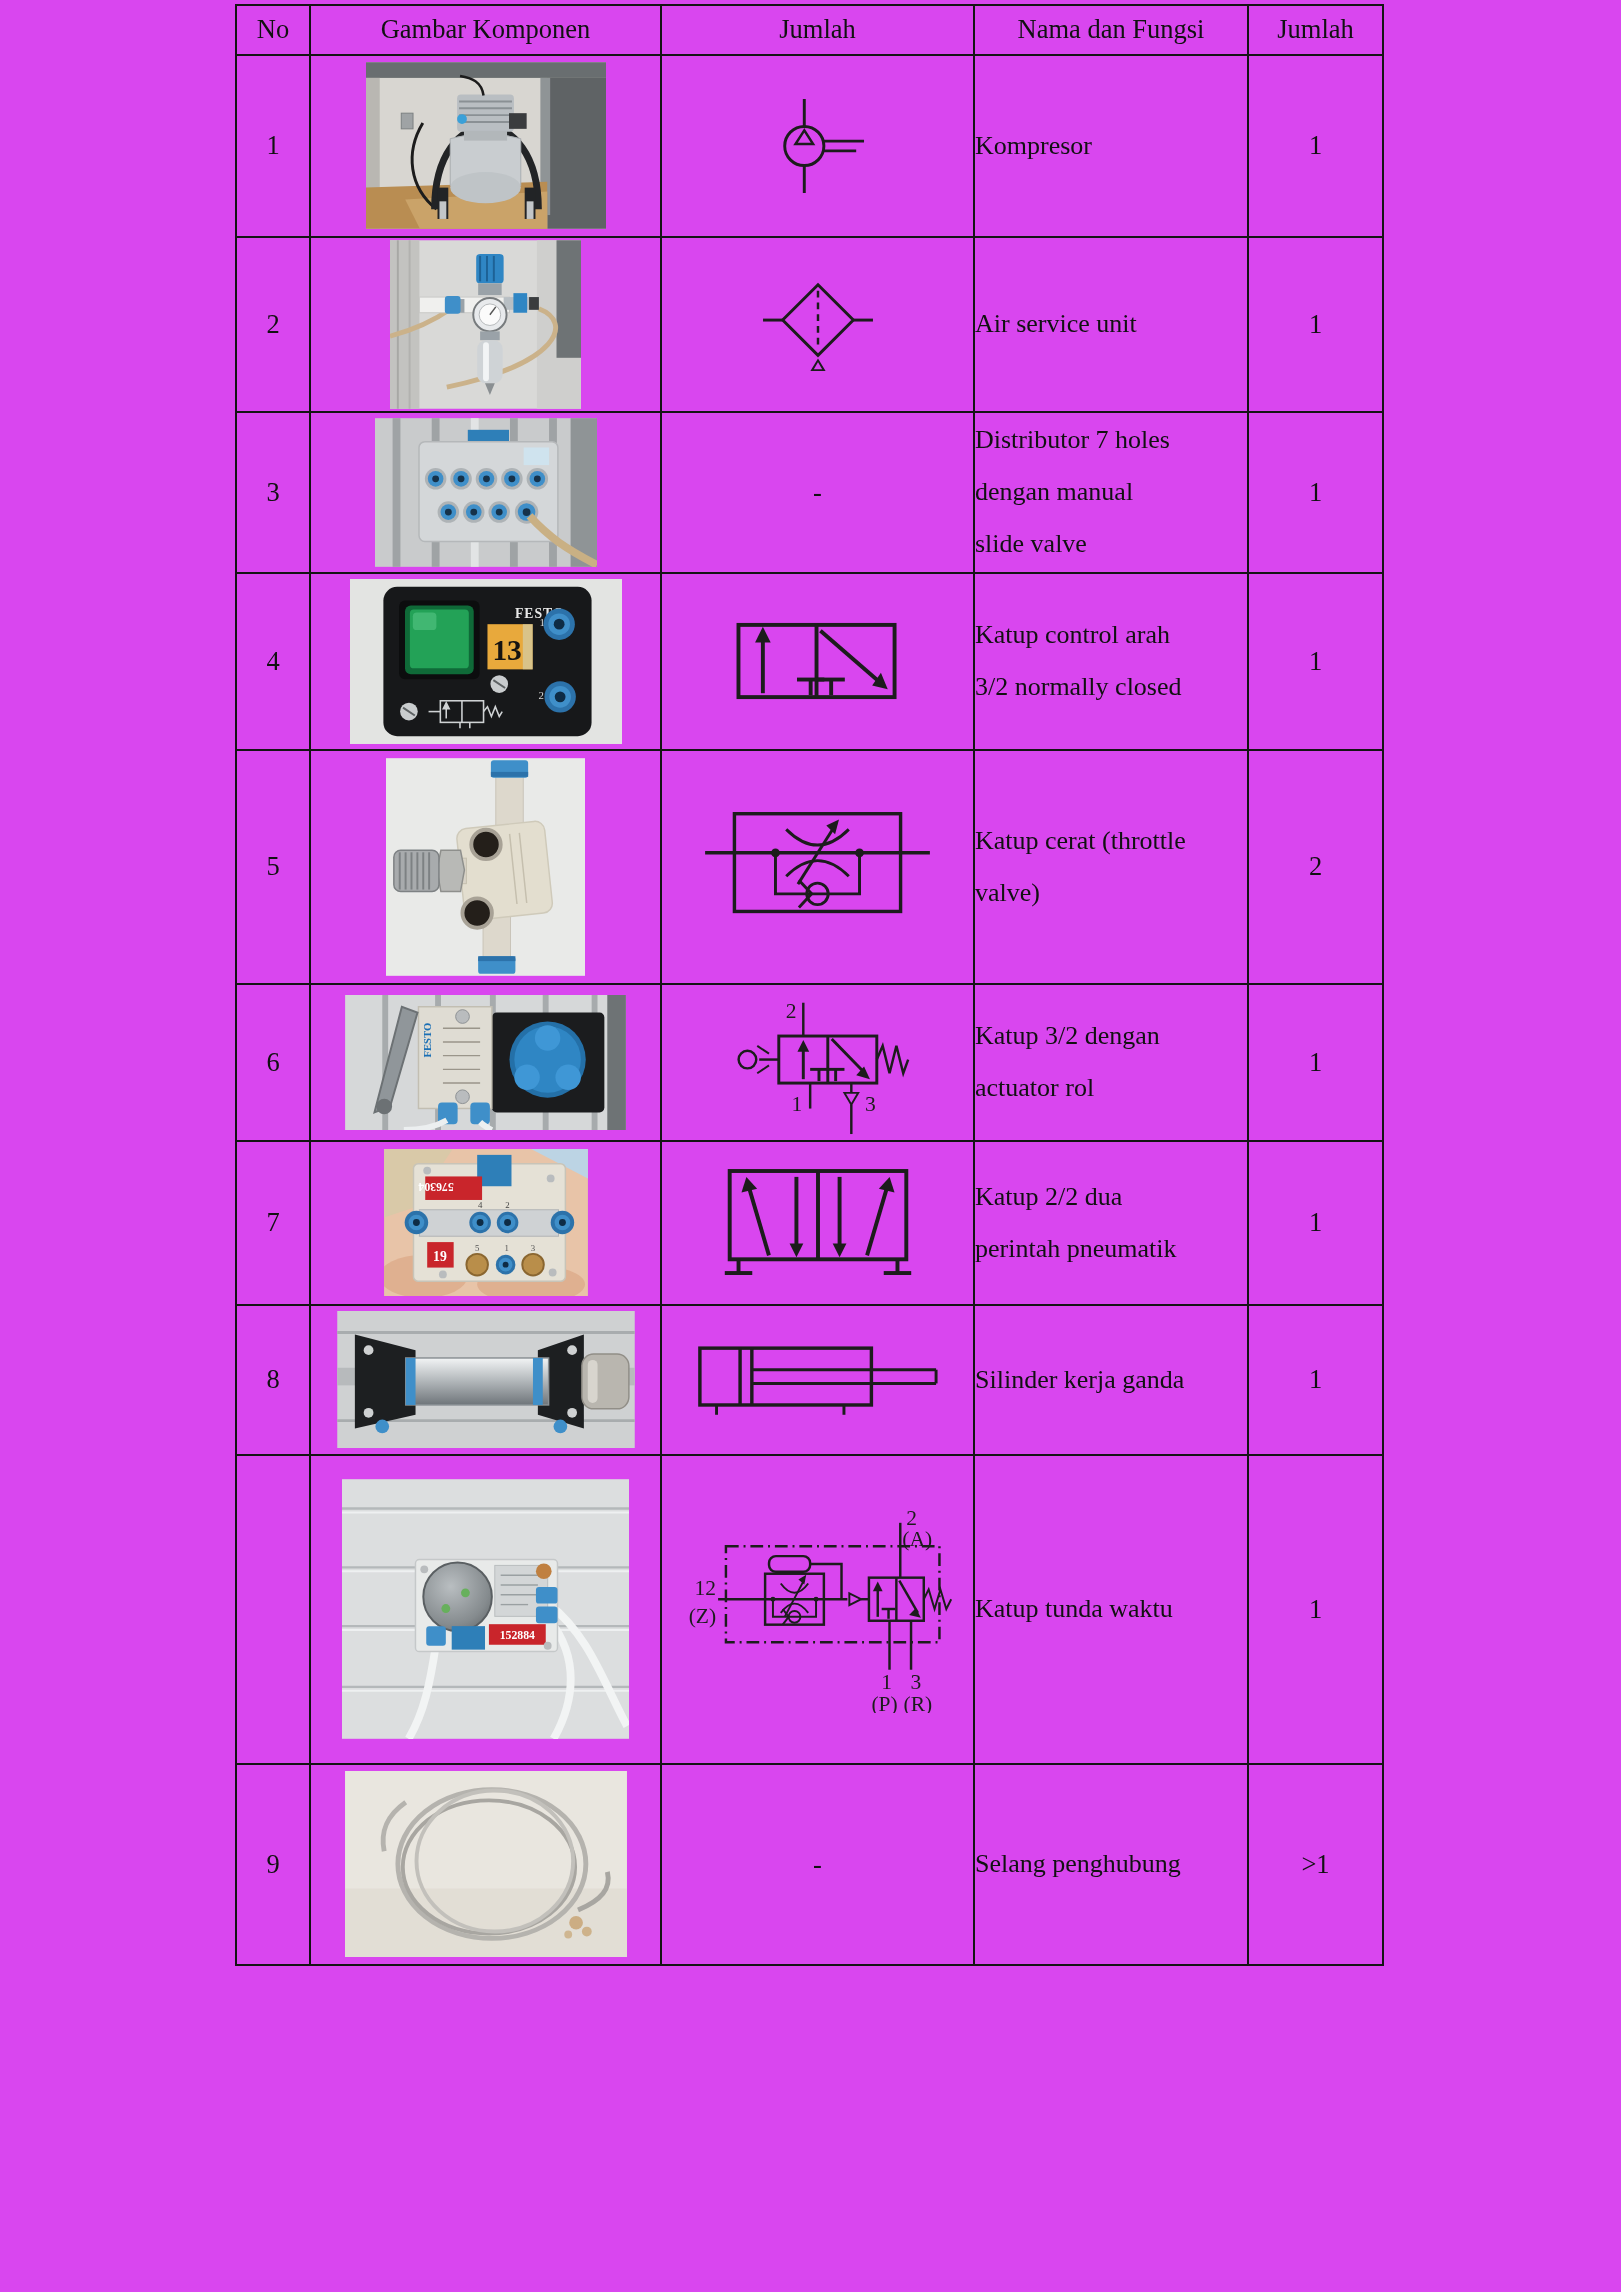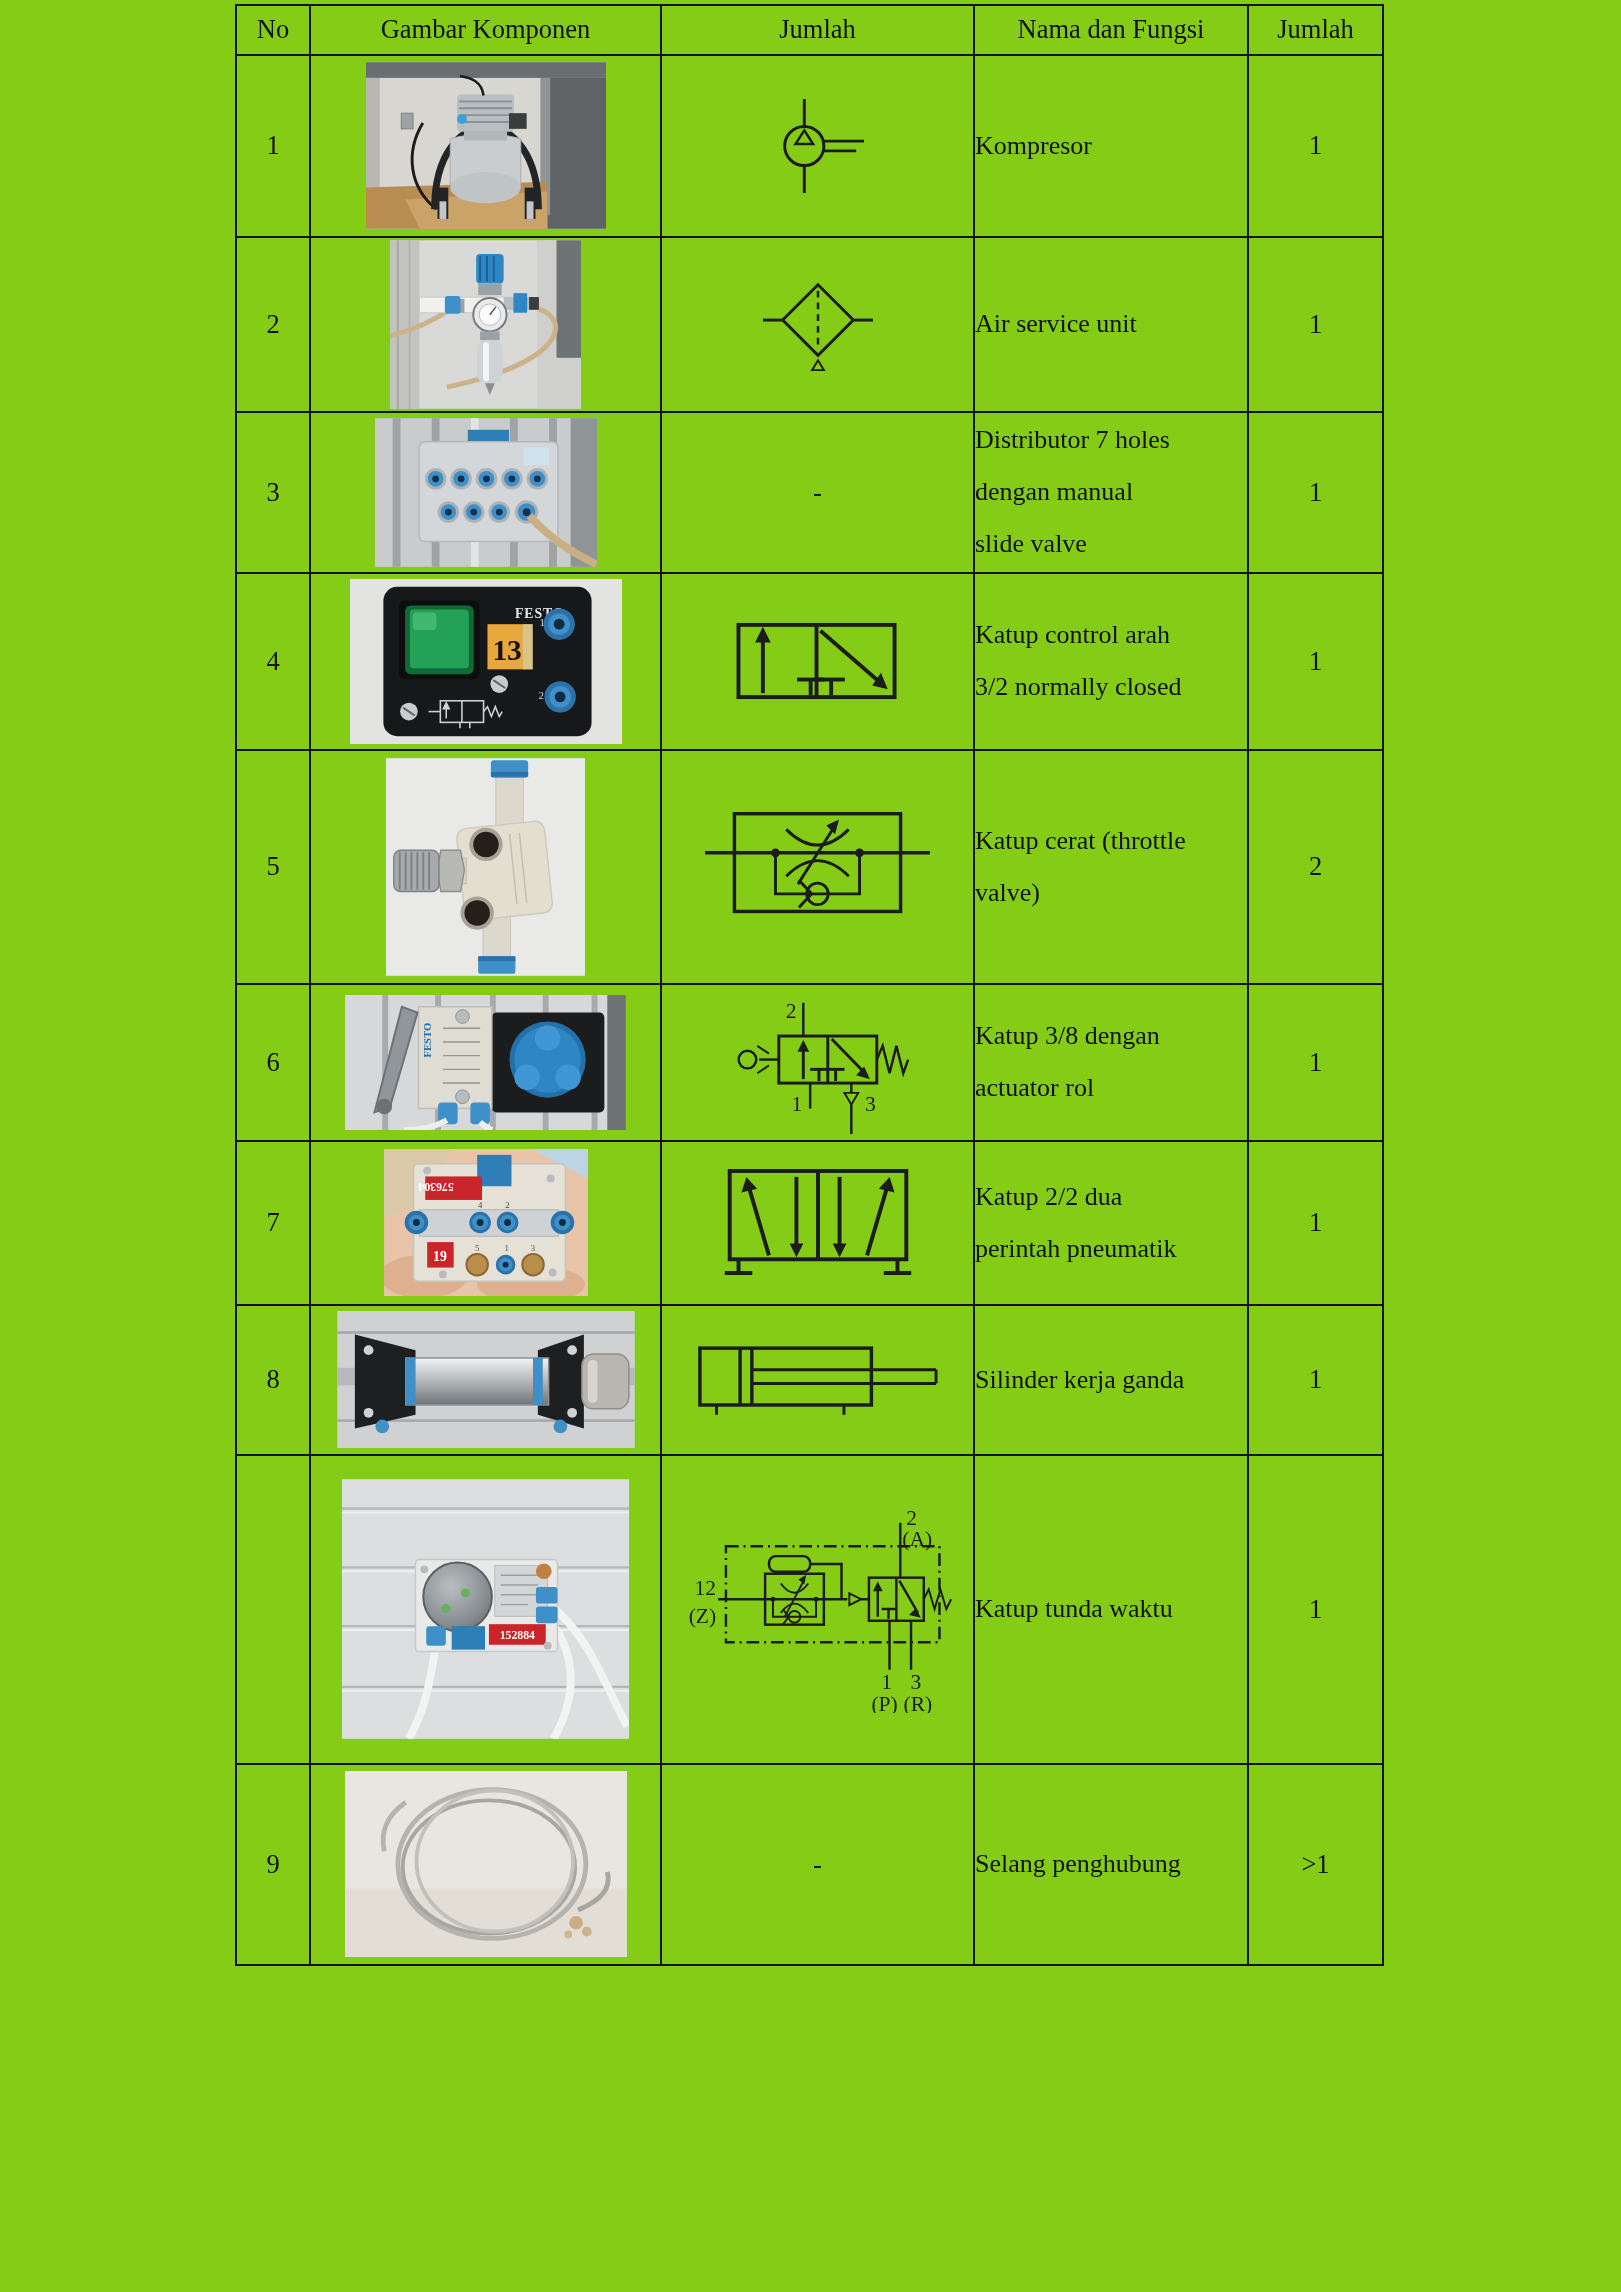--- a/index.html
+++ b/index.html
@@ -1,17 +1,17 @@
 <!DOCTYPE html>
 <html><head>
 <meta charset="utf-8">
 <style>
   html,body{margin:0;padding:0;background:#9b9b9b;}
   #page{
-    position:relative;width:1621px;height:2293px;background:#84cc16;
+    position:relative;width:1621px;height:2293px;background:#d946ef;
     font-family:"Liberation Serif","DejaVu Serif",serif;color:#111;
     overflow:hidden;
   }
   table.comp{
     position:absolute;left:235px;top:3.9px;width:1148px;
     border-collapse:collapse;table-layout:fixed;
   }
   table.comp td,table.comp th{
     border:2px solid #141414;border-top-width:2.9px;border-bottom-width:2.9px;
     padding:0;vertical-align:middle;font-weight:normal;
@@ -363,21 +363,21 @@
         <polygon points="153,96 139,92 147,83" fill="#1c1c1c"></polygon>
         <polyline points="160,76 166,62 173,90 180,62 187,90 192,76" class="symstroke" stroke-width="2.5"></polyline>
         <line x1="92" y1="100" x2="92" y2="126" class="symstroke" stroke-width="2.5"></line>
         <text x="84" y="128" font-size="22" text-anchor="end" fill="#1c1c1c">1</text>
         <line x1="134" y1="100" x2="134" y2="110" class="symstroke" stroke-width="2.5"></line>
         <polygon points="127,110 141,110 134,122" class="symstroke" stroke-width="2"></polygon>
         <text x="148" y="128" font-size="22" fill="#1c1c1c">3</text>
         <line x1="134" y1="122" x2="134" y2="152" class="symstroke" stroke-width="2.5"></line>
       </svg>
     </td>
-    <td class="name-cell">Katup 3/8 dengan
+    <td class="name-cell">Katup 3/2 dengan
 actuator rol</td>
     <td class="qty-cell">1</td>
   </tr>
 
   <tr style="height:164px">
     <td class="no-cell">7</td>
     <td class="photo-cell">
       <svg width="204" height="147" viewBox="0 0 208 150">
         <rect width="208" height="150" fill="#e8c4a8"></rect>
         <path d="M0,0 L70,0 L30,60 L0,70 Z" fill="#d9c9a8"></path>

